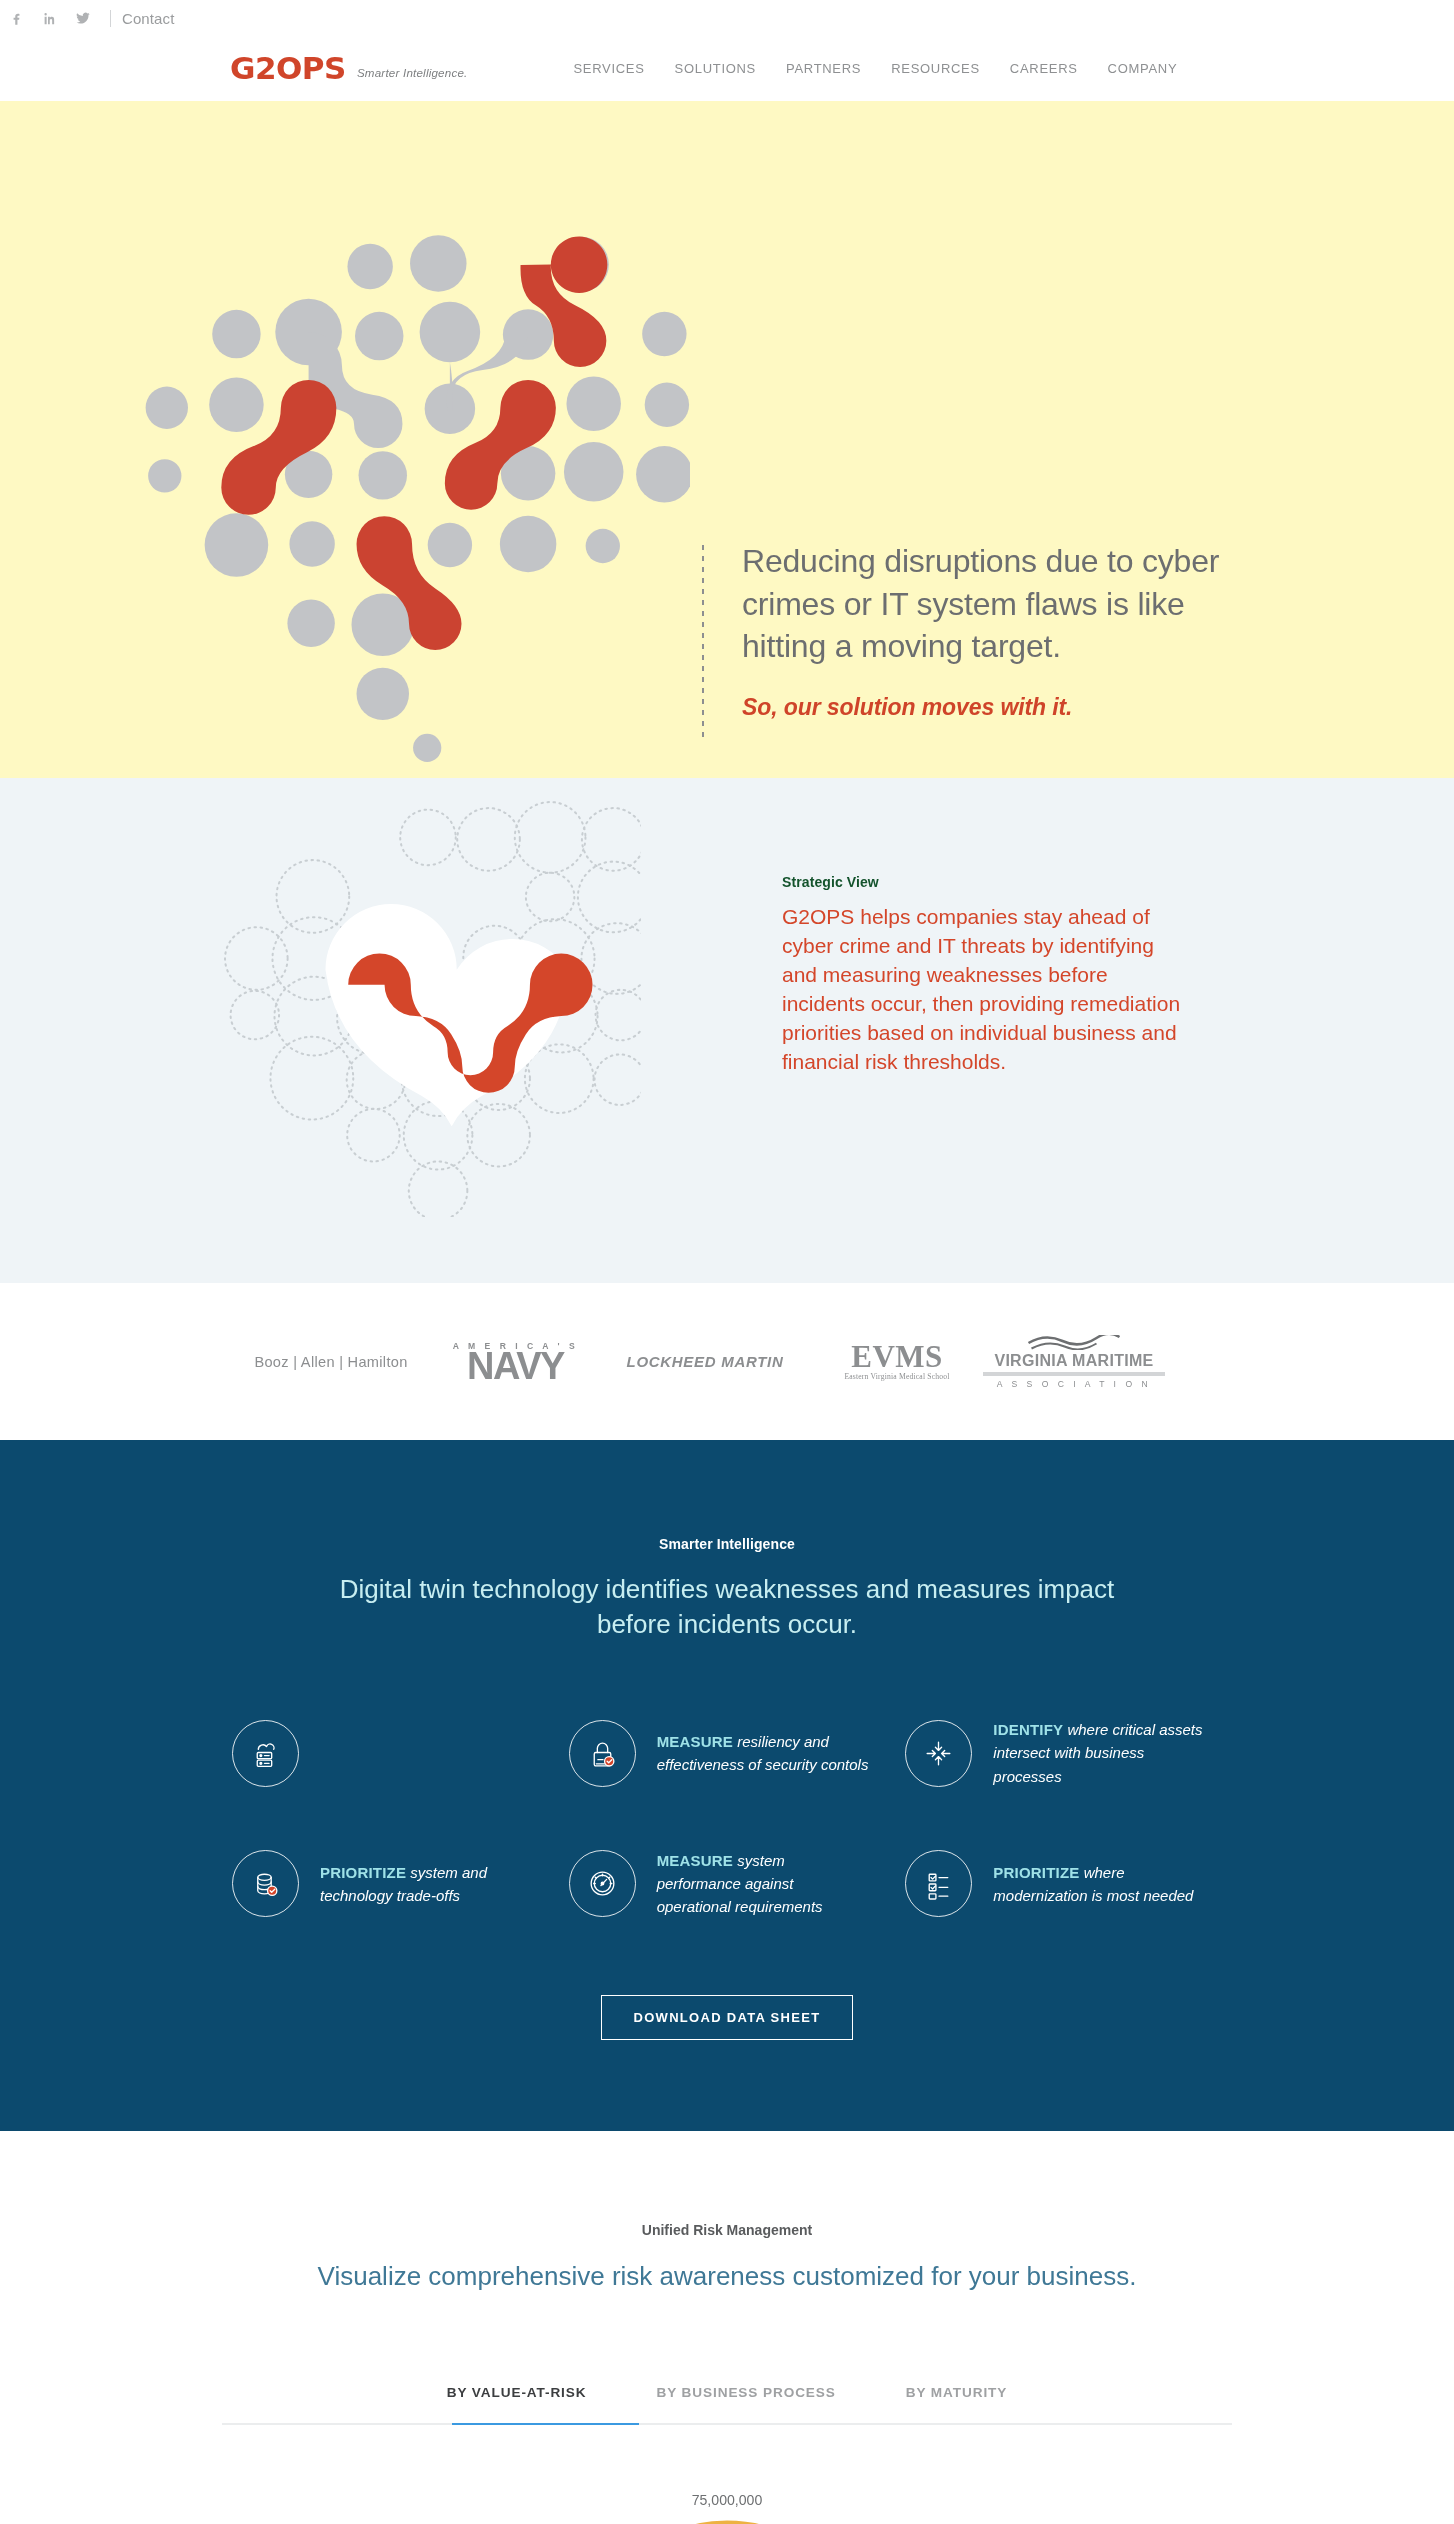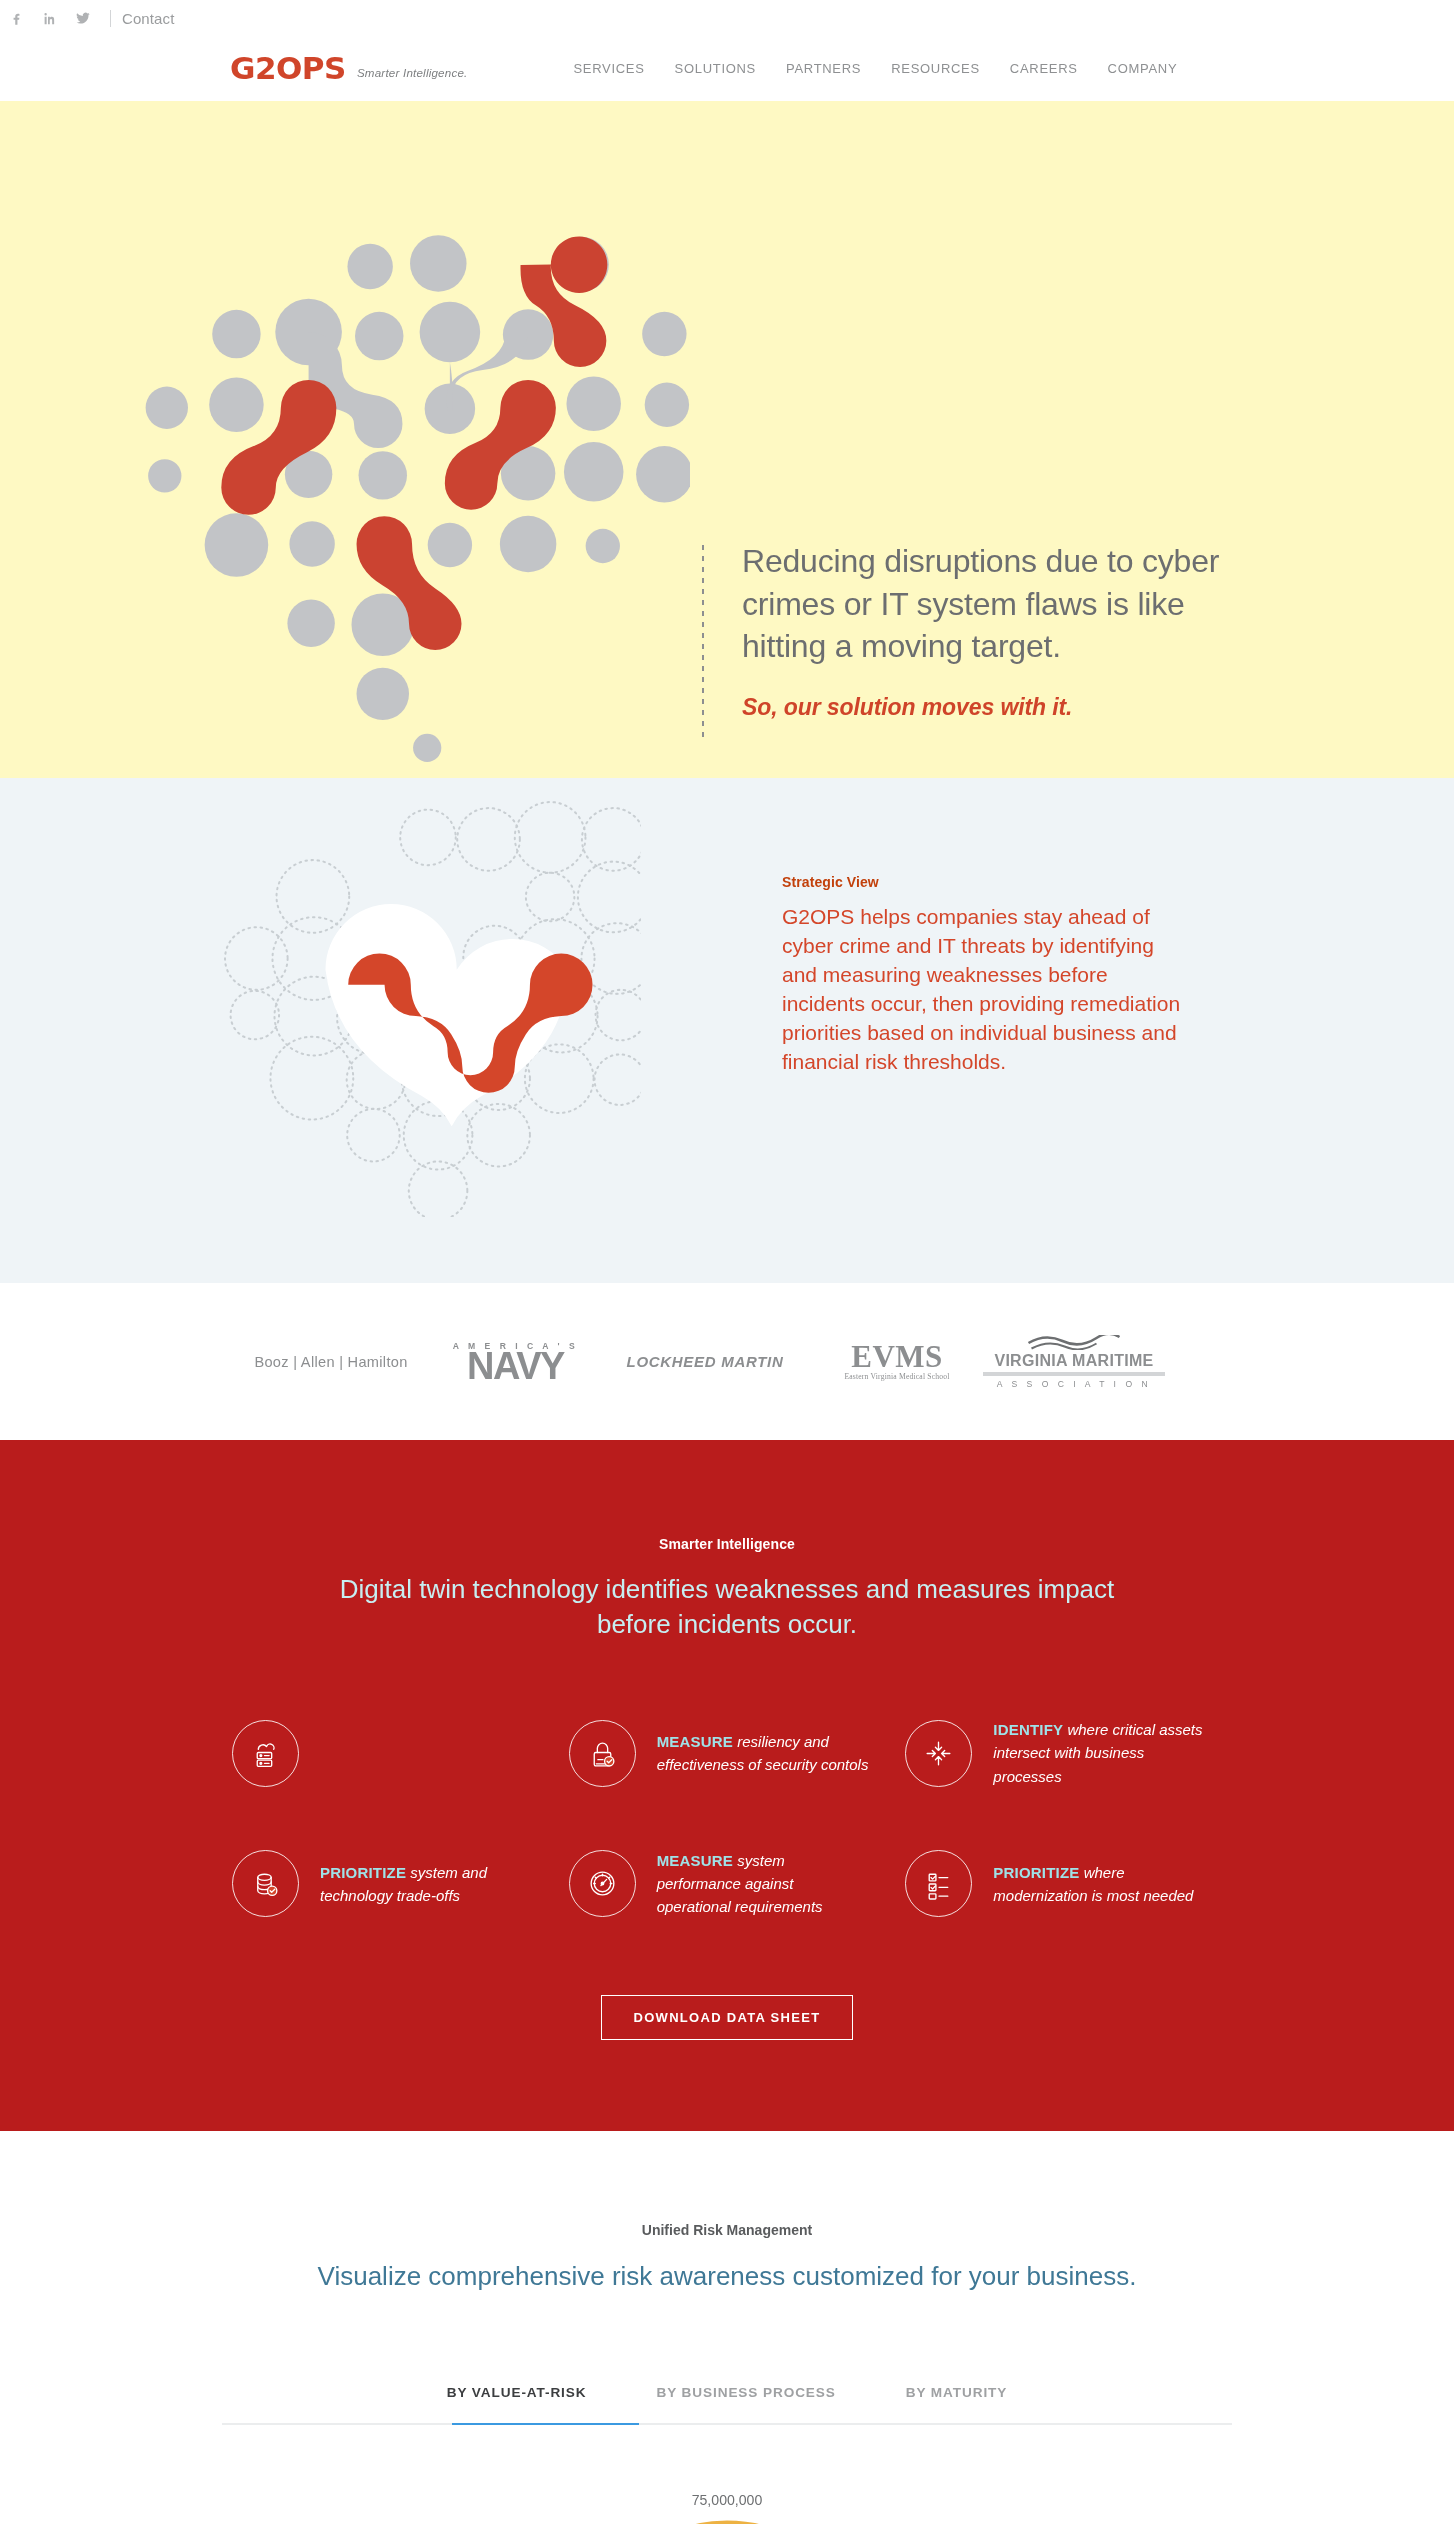--- a/index.html
+++ b/index.html
@@ -106,21 +106,21 @@
     position: relative;
   }
   .strategic-art {
     position: absolute; left: 222px; top: 20px;
     width: 419px; height: 419px;
   }
   .strategic-copy {
     position: absolute; left: 782px; top: 884px;
   }
   .sv-eyebrow {
-    font-size: 14px; font-weight: 700; color: #c2410c;
+    font-size: 14px; font-weight: 700; color: #14532d;
     letter-spacing: 0.1px; margin-bottom: 13px;
   }
   .sv-body {
     font-size: 21px; line-height: 1.38; color: #d4462a;
     width: 399px; font-weight: 400;
   }
 
   
   .logos {
     background: #ffffff; height: 157px;
@@ -140,21 +140,21 @@
   .logo-evms .big { font-size: 31px; font-weight: 700; letter-spacing: 0.5px; font-family: "Liberation Serif", serif; line-height: .95; }
   .logo-evms .small { font-size: 7.6px; letter-spacing: 0.2px; font-family: "Liberation Serif", serif; }
   .logo-vma { width: 182px; flex-direction: column; }
   .logo-vma .wave { width: 96px; height: 15px; margin-bottom: 2px; }
   .logo-vma .big { font-size: 16px; font-weight: 700; letter-spacing: 0.3px; }
   .logo-vma .rule { width: 100%; height: 3.5px; background: #d3d5d7; margin: 2.5px 0 3px; }
   .logo-vma .small { font-size: 8.6px; letter-spacing: 3.5px; }
 
   
   .orange {
-    background: #b91c1c; padding: 96px 0 91px;
+    background: #0c4a6e; padding: 96px 0 91px;
     text-align: center; color: #fff;
   }
   .or-eyebrow {
     font-size: 14px; font-weight: 700; color: #ffffff;
     letter-spacing: 0.1px; margin-bottom: 20px;
   }
   .or-head {
     font-size: 26px; line-height: 1.35; color: #c7eef1;
     font-weight: 400; max-width: 818px; margin: 0 auto 76px;
   }

